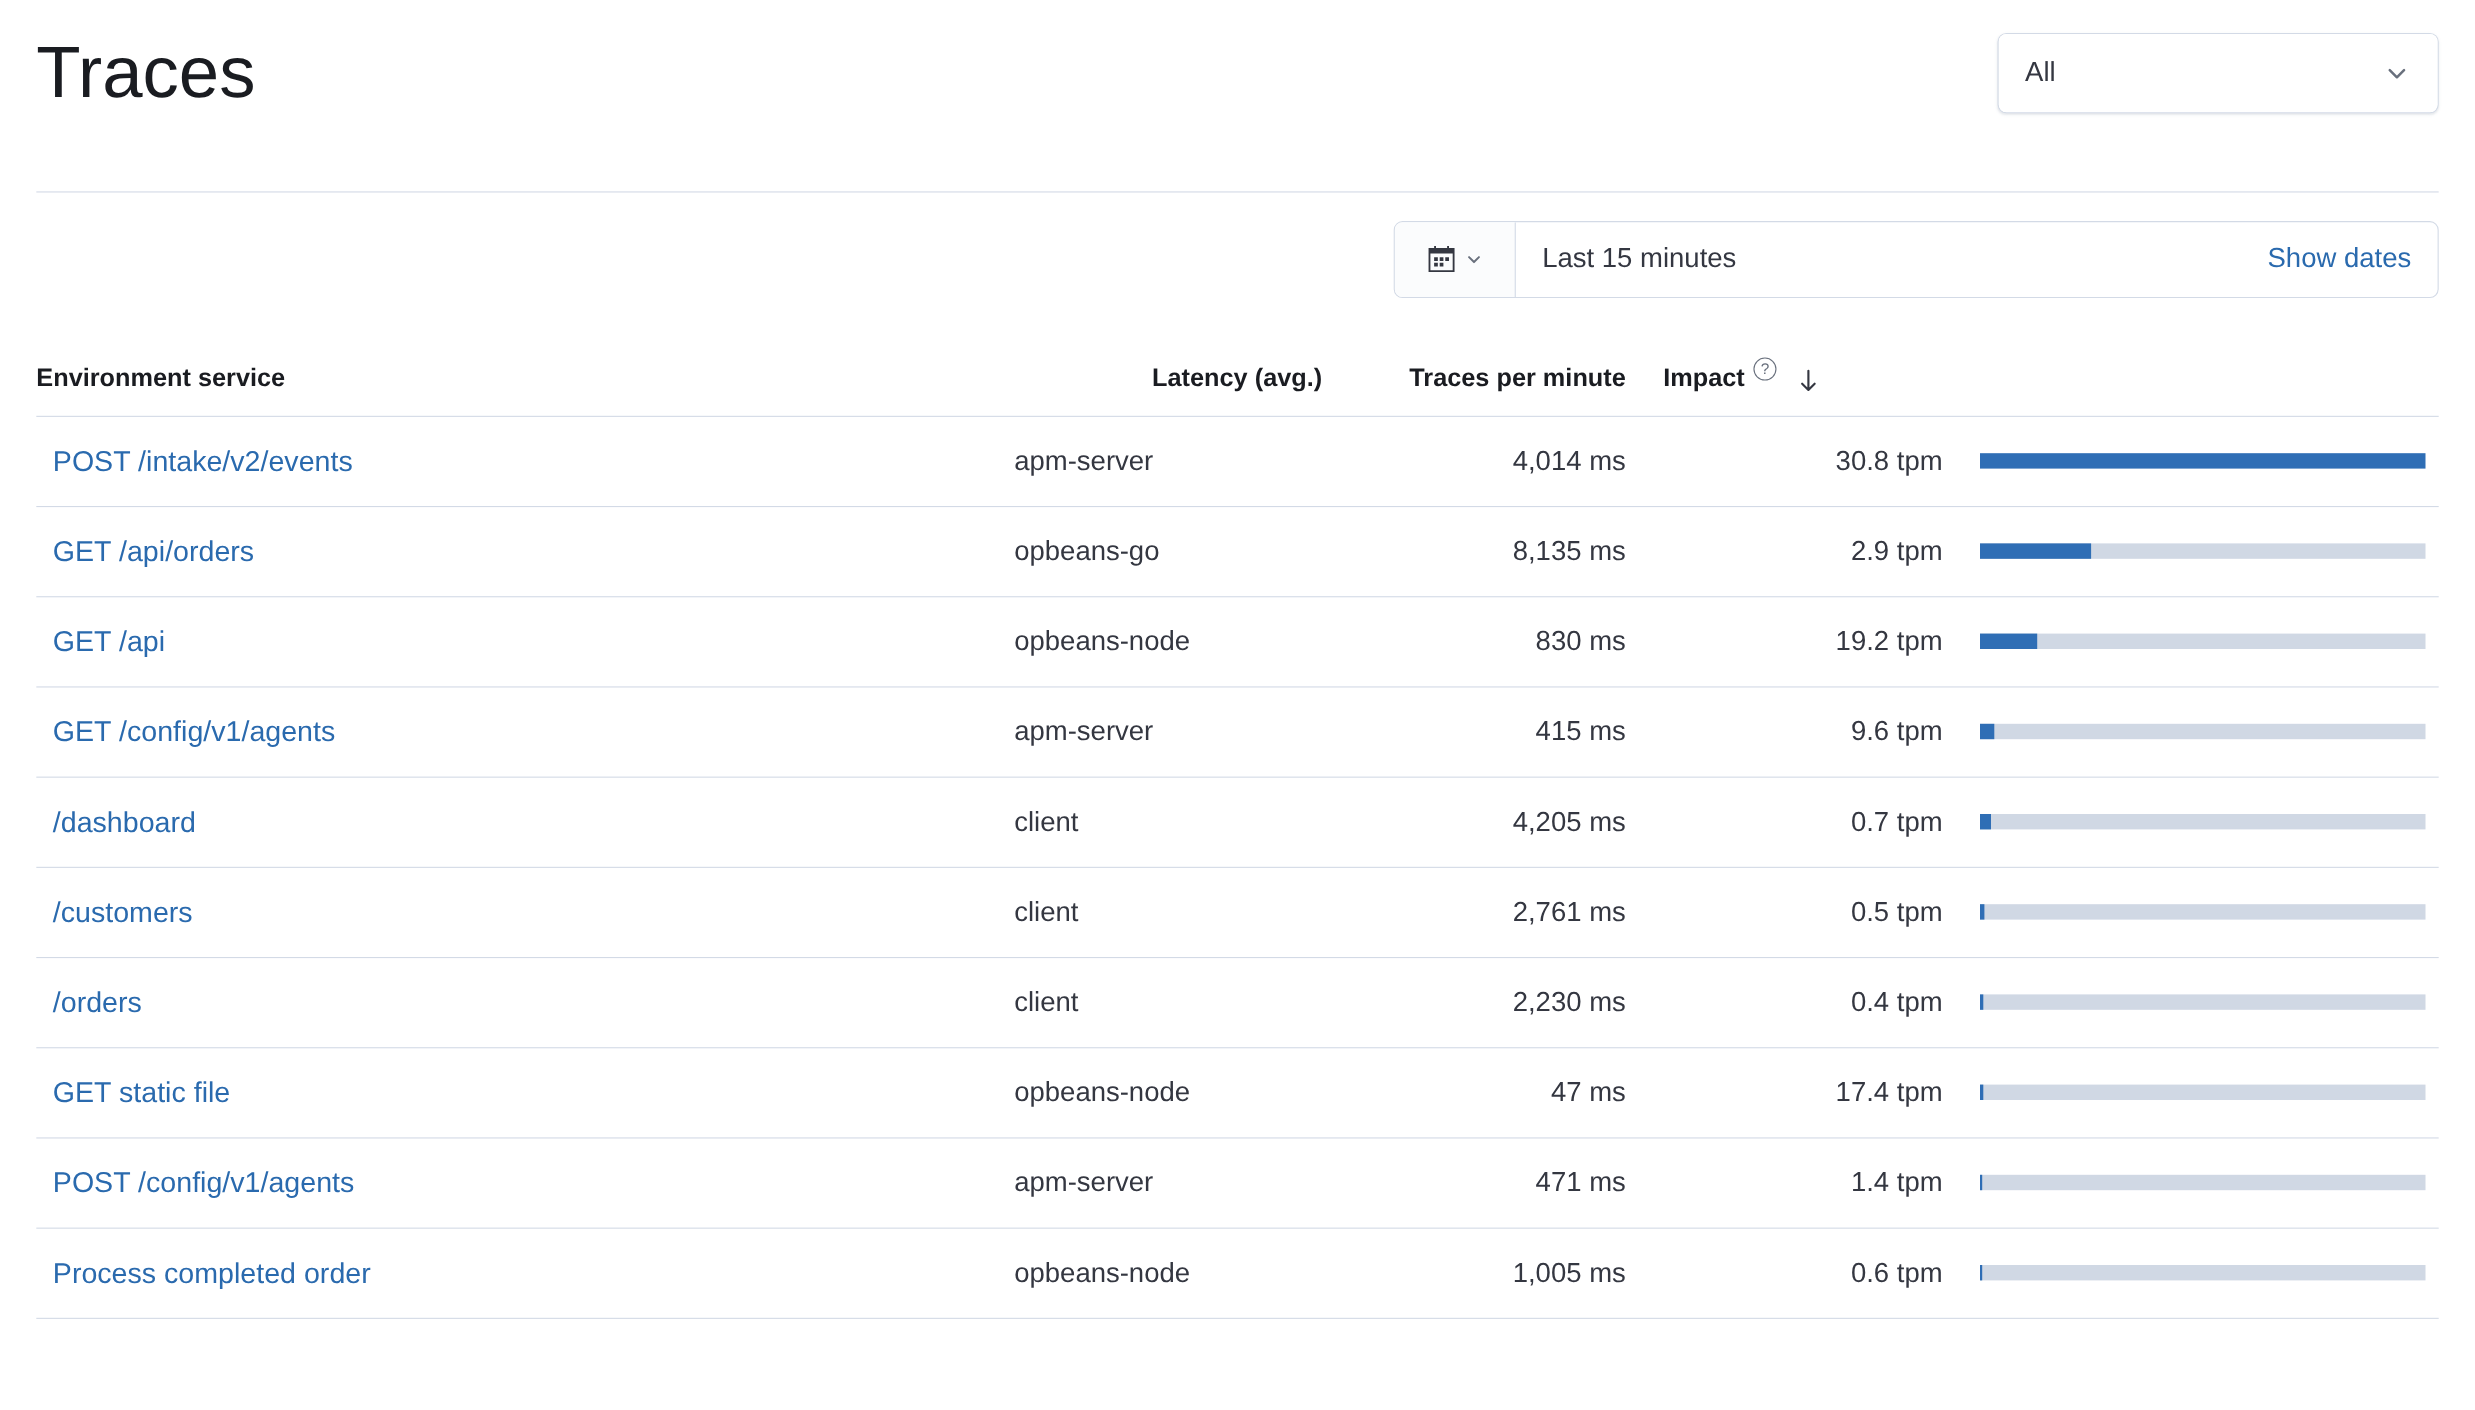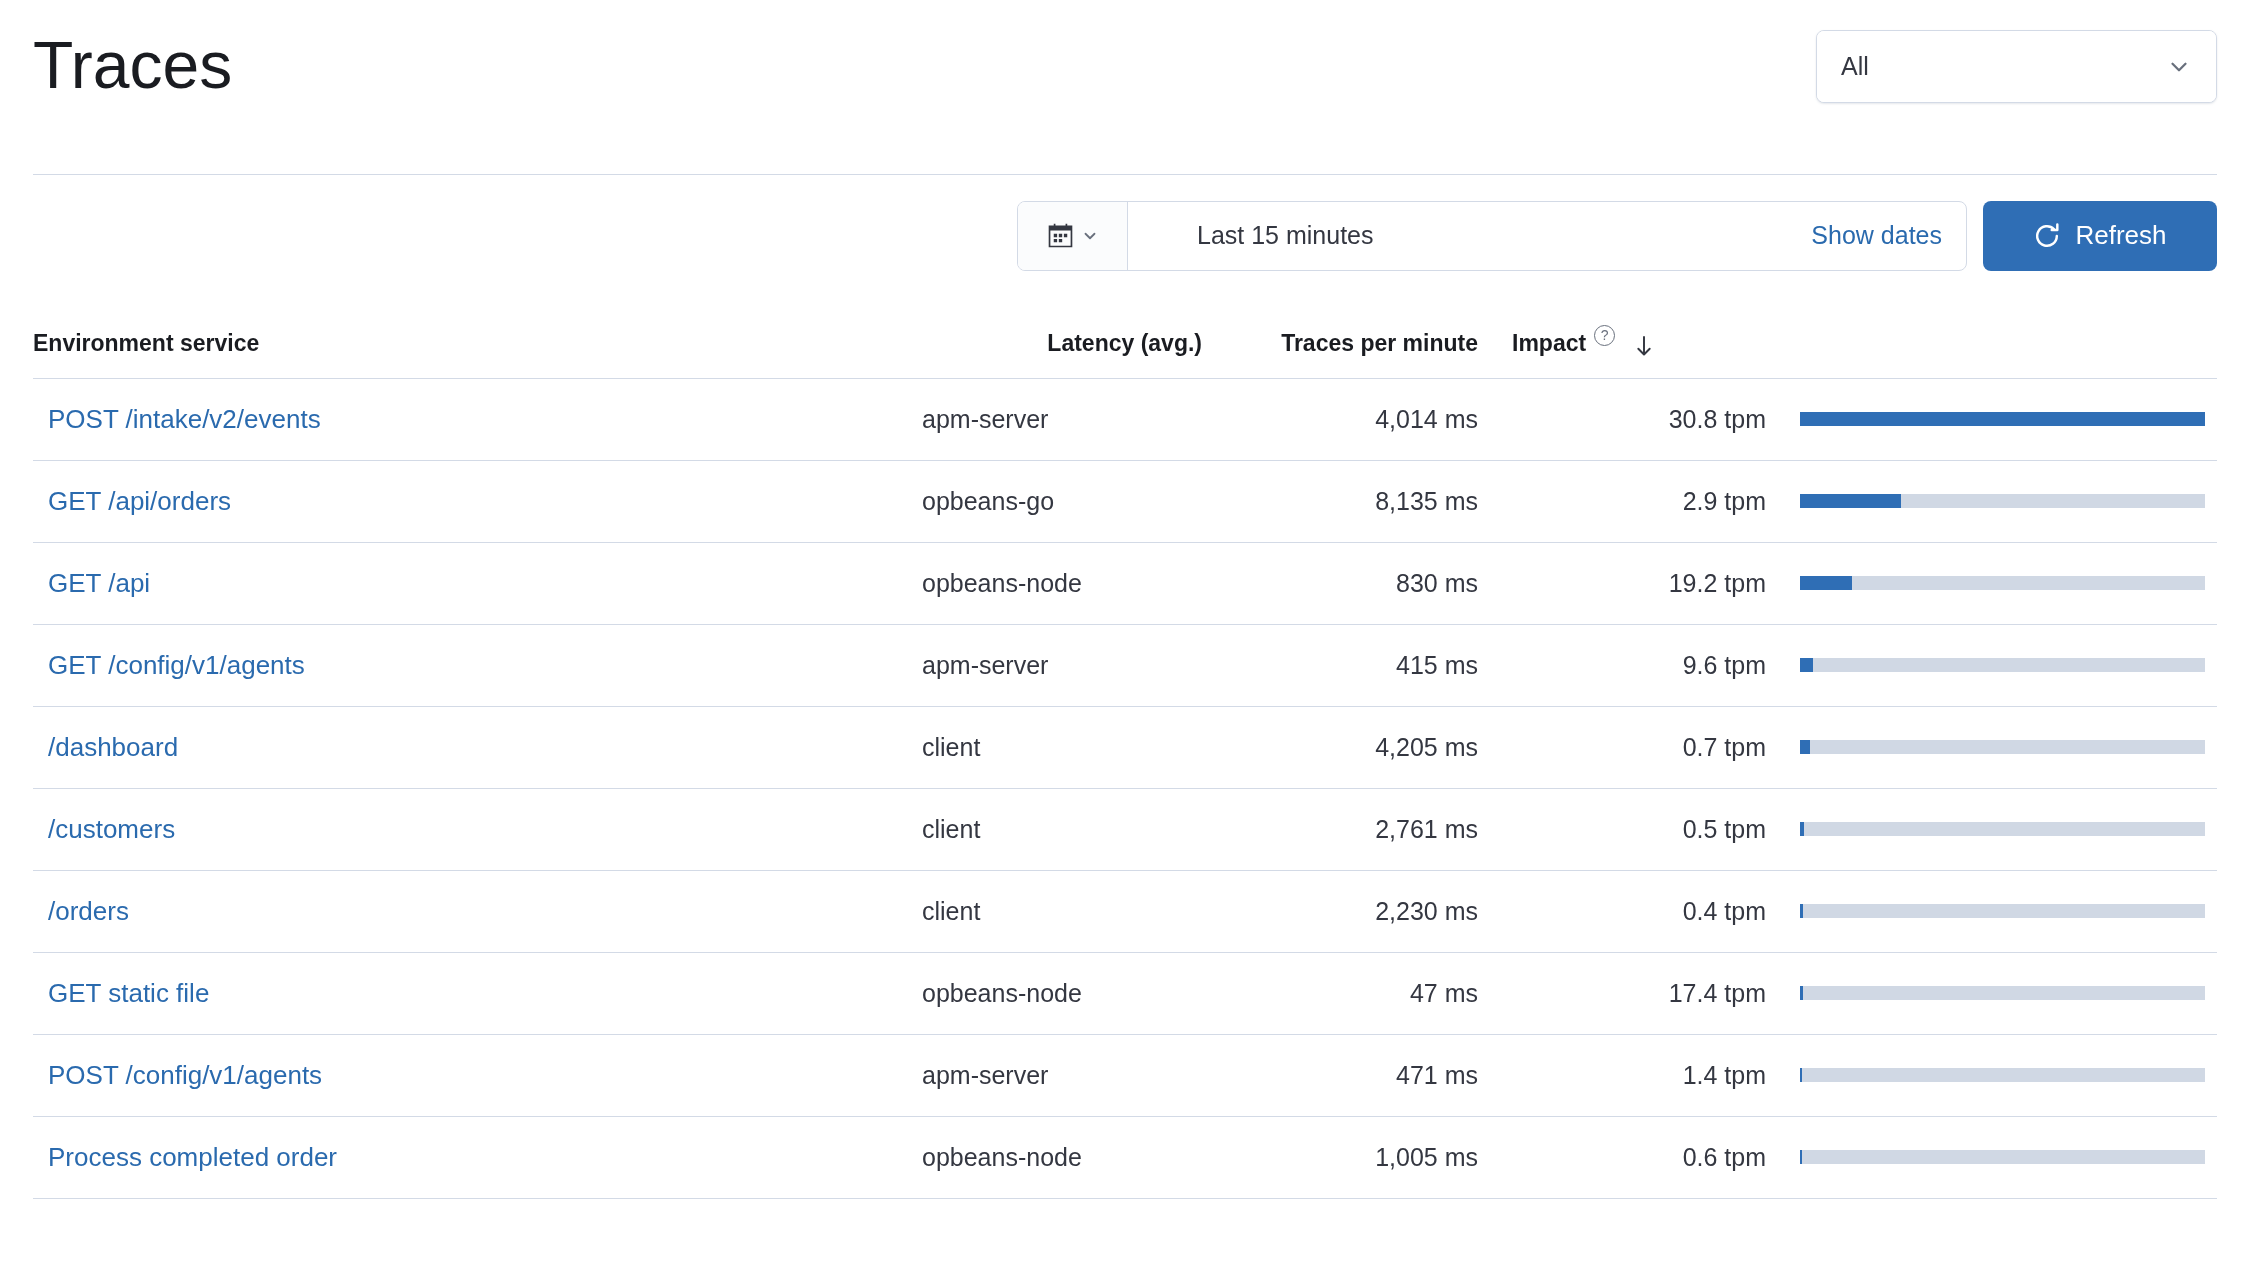--- a/index.html
+++ b/index.html
@@ -42,21 +42,21 @@
   .search-input {
     flex: 1; height: 100%; border: none; outline: none; background: transparent;
     font-family: inherit; font-size: 25px; color: var(--text, #343741); padding-left: 16px;
   }
   .search-input::placeholder { color: var(--muted, #69707d); opacity: 1; }
 
   
   .controls-row { margin-top: 26px; height: 70px; display: flex; justify-content: flex-end; gap: 16px; }
   .datepicker {
     display: flex; width: 950px; border: 1px solid var(--border, #d3dae6);
-    border-radius: 8px; background: #fff; overflow: hidden; gap: 45px;
+    border-radius: 8px; background: #fff; overflow: hidden;
   }
   .cal-btn {
     width: 110px; border: none; border-right: 1px solid var(--border, #d3dae6);
     background: #fbfcfd; display: flex; align-items: center; justify-content: center;
     gap: 7px; cursor: pointer;
   }
   .date-display {
     flex: 1; display: flex; align-items: center; justify-content: space-between;
     padding: 0 24px; cursor: pointer;
   }
@@ -124,27 +124,20 @@
         <svg width="18" height="18" viewBox="0 0 16 16" fill="none">
           <path d="M4 6l4 4 4-4" stroke="#69707d" stroke-width="1.6" stroke-linecap="round" stroke-linejoin="round"></path>
         </svg>
       </button>
       <div class="date-display">
         <span class="date-text">Last 15 minutes</span>
         <a class="show-dates">Show dates</a>
       </div>
     </div>
 
-    <button class="refresh-btn">
-      <svg width="28" height="28" viewBox="0 0 16 16" fill="none">
-        <path d="M13.6 8a5.6 5.6 0 1 1-1.64-3.96" stroke="#fff" stroke-width="1.4" stroke-linecap="round"></path>
-        <path d="M13.9 1.4v3.2h-3.2" stroke="#fff" stroke-width="1.4" stroke-linecap="round" stroke-linejoin="round"></path>
-      </svg>
-      <span>Refresh</span>
-    </button>
   </div>
 
   <div class="table">
     <div class="thead">
       <div class="th col-service">Environment service</div>
       <div class="th col-latency">Latency (avg.)</div>
       <div class="th col-tpm">Traces per minute</div>
       <div class="th col-impact">
         <span>Impact</span>
         <span class="help-icon">?</span>

